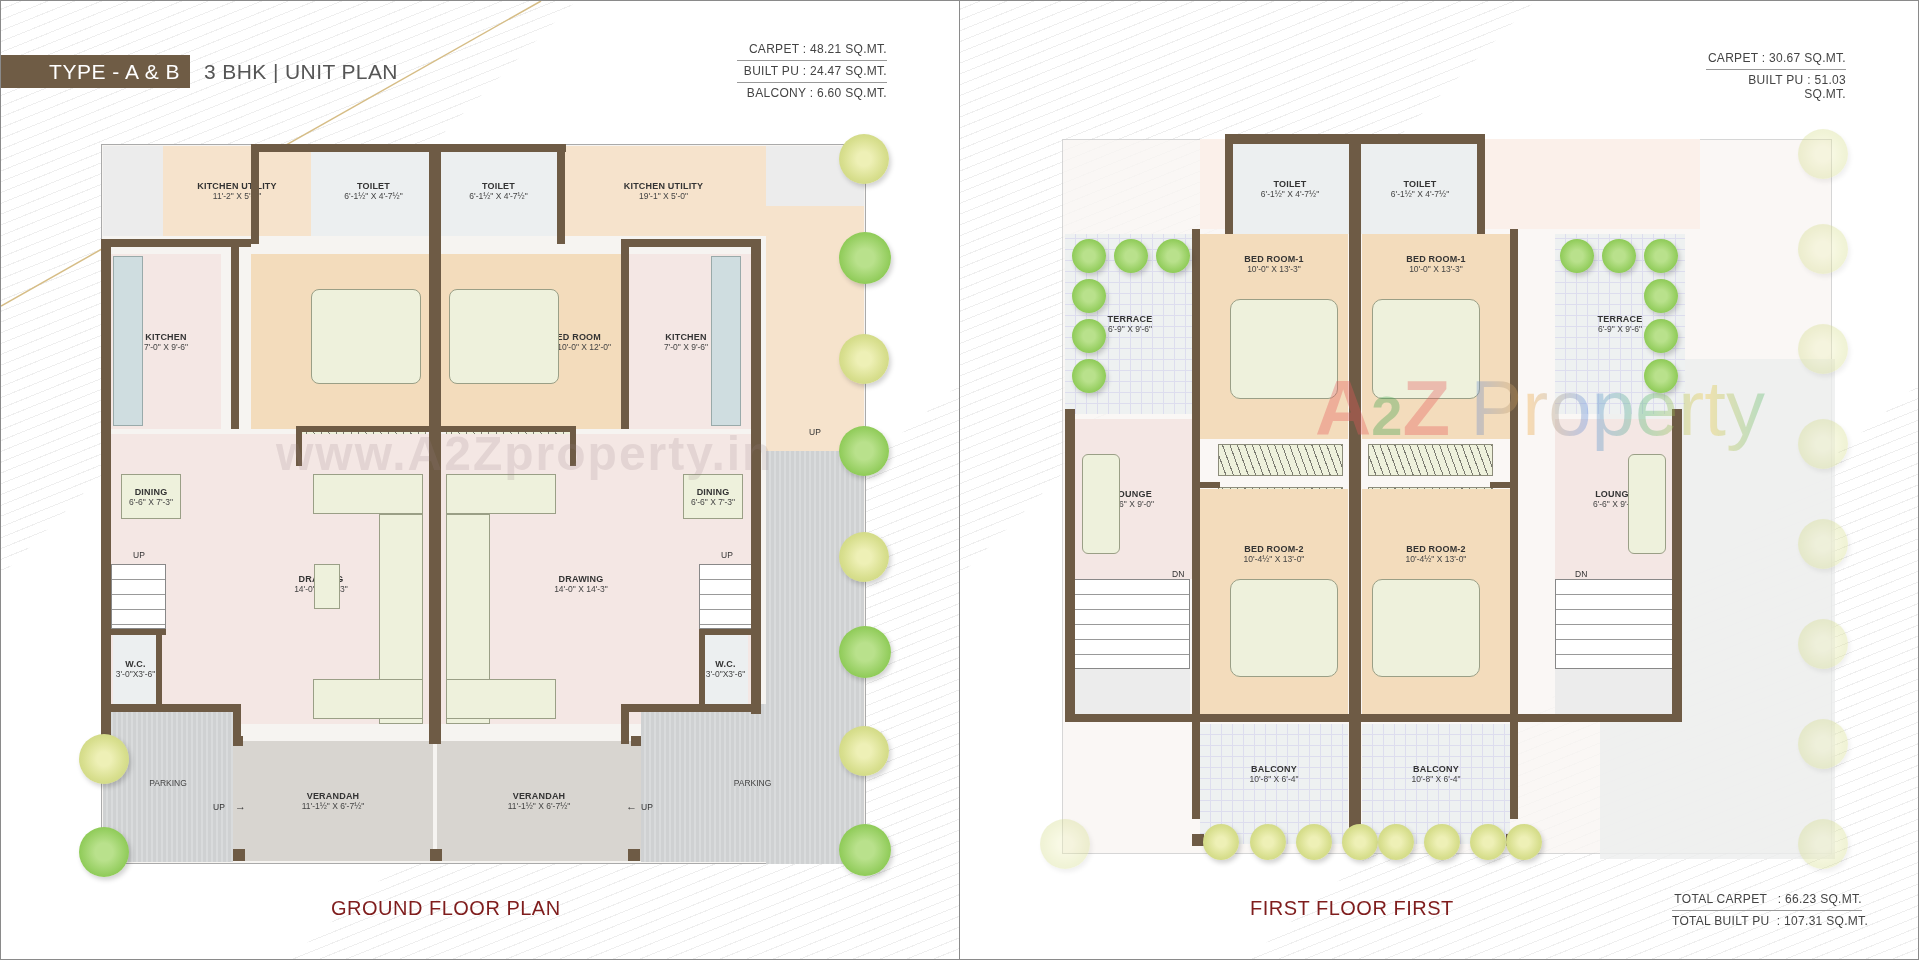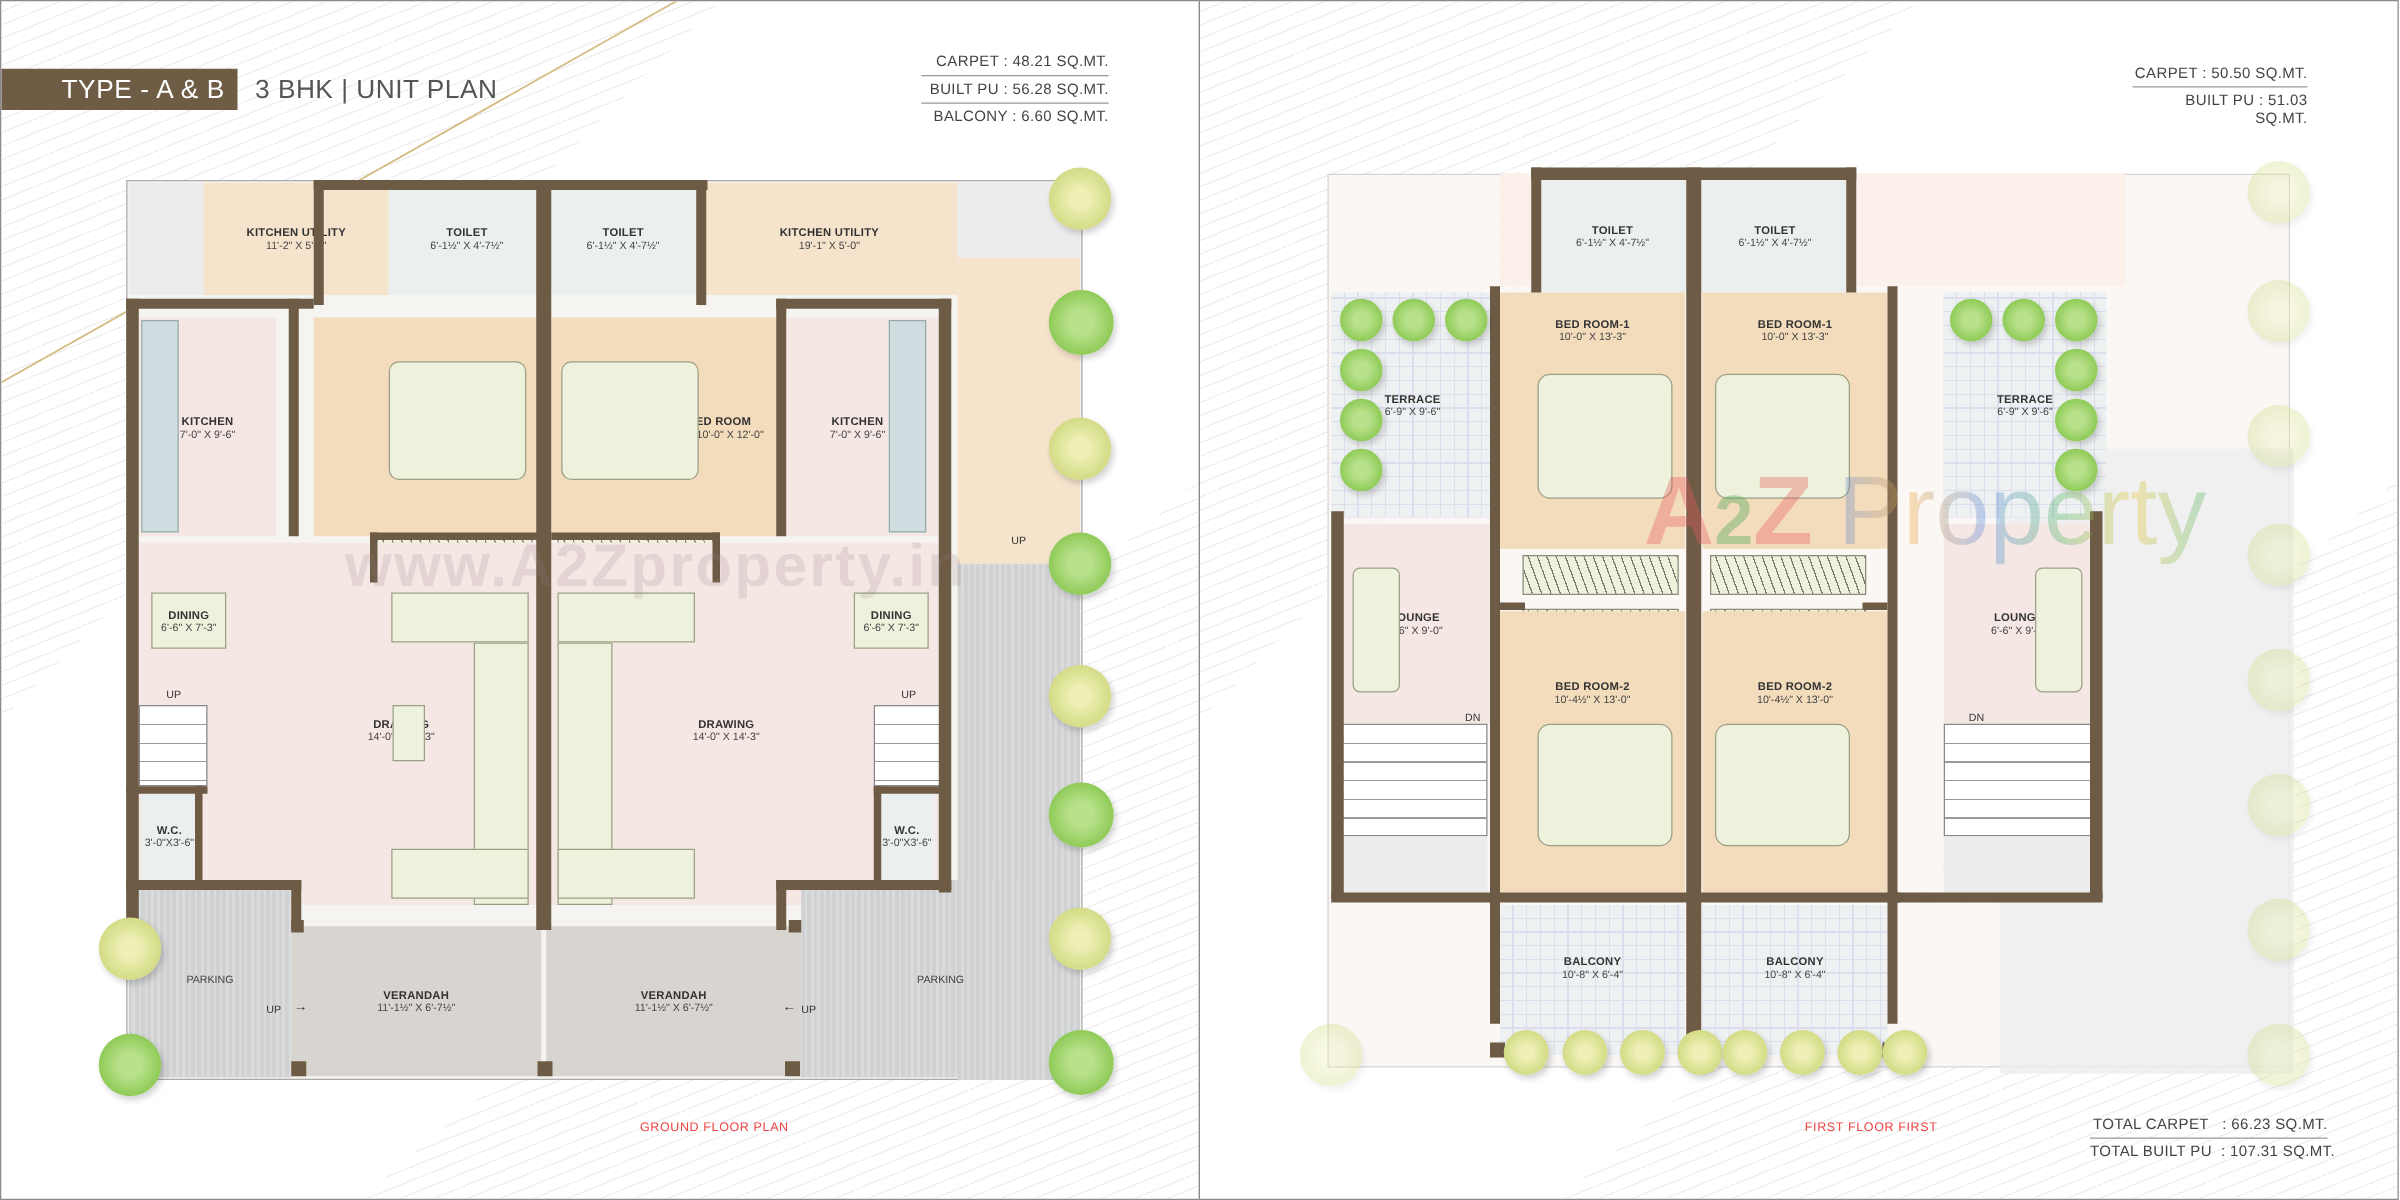--- a/index.html
+++ b/index.html
@@ -8,21 +8,21 @@
   #p-left{left:0}
   #p-right{left:959px}
   .stripes{position:absolute;inset:0;background:repeating-linear-gradient(-22deg,rgba(0,0,0,0) 0 9px,rgba(180,180,180,.22) 9px 10px);pointer-events:none}
   .stripes.tl{clip-path:polygon(0 0,60% 0,0 60%)}
   .stripes.br{clip-path:polygon(100% 40%,100% 100%,30% 100%)}
   .title-band{position:absolute;left:0;top:54px;height:33px;width:189px;background:#6f5c45;color:#fff;font-size:21px;line-height:33px;text-align:right;padding-right:10px;letter-spacing:.5px}
   .title-sub{position:absolute;left:203px;top:54px;height:33px;line-height:33px;font-size:21px;color:#555;letter-spacing:.4px}
   .areas{position:absolute;font-size:12px;color:#444;text-align:right;letter-spacing:.3px}
   .areas .row{padding:3px 0 4px;border-bottom:1px solid #999}
   .areas .row:last-child{border-bottom:none}
-  .plan-caption{position:absolute;font-size:10px;color:#ef4444;letter-spacing:.5px;width:300px;text-align:right}
+  .plan-caption{position:absolute;font-size:20px;color:#7f1d1d;letter-spacing:.5px;width:300px;text-align:left}
   .plan{position:absolute}
   .room{position:absolute;display:flex;flex-direction:column;align-items:center;justify-content:center;text-align:center}
   .rname{font-size:9px;font-weight:bold;color:#333;letter-spacing:.2px}
   .rdim{font-size:8.5px;color:#444}
   .wall{position:absolute;background:#6e5b45}
   .tree{position:absolute;border-radius:50%;box-shadow:2px 3px 5px rgba(0,0,0,.18)}
   .tree.y{background:radial-gradient(circle,#eef0b6 0 20%,#d8df8e 60%,#c5cf78 100%)}
   .tree.g{background:radial-gradient(circle,#b9e18c 0 25%,#8fcb58 70%,#74b842 100%)}
   .tree.pale{opacity:.35}
   .furn{position:absolute;background:#eef1dc;border:1px solid #9a9f86}
@@ -39,21 +39,21 @@
   <div class="stripes br"></div>
   <svg style="position:absolute;left:0;top:0" width="960" height="320">
     <line x1="0" y1="305" x2="540" y2="0" stroke="#d6bd86" stroke-width="1.5"></line>
   </svg>
 
   <div class="title-band">TYPE - A &amp; B</div>
   <div class="title-sub">3 BHK | UNIT PLAN</div>
 
   <div class="areas" style="right:72px;top:38px;width:150px">
     <div class="row">CARPET : 48.21 SQ.MT.</div>
-    <div class="row">BUILT PU : 56.28 SQ.MT.</div>
+    <div class="row">BUILT PU : 24.47 SQ.MT.</div>
     <div class="row">BALCONY : 6.60 SQ.MT.</div>
   </div>
 
   <div class="plan" style="left:100px;top:143px;width:768px;height:720px">
 
     <div style="position:absolute;left:0;top:0;width:765px;height:720px;background:#f6f4f1;border:1px solid #aaa"></div>
 
     <div style="position:absolute;left:2px;top:2px;width:60px;height:90px;background:#ececec"></div>
     <div class="room" style="left:62px;top:2px;width:148px;height:90px;background:#f6e3cc">
       <span class="rname">KITCHEN UTILITY</span>
@@ -202,21 +202,21 @@
   <div class="watermark" style="left:275px;top:425px;color:rgba(150,130,135,.18);font-size:48px;font-weight:bold">www.A2Zproperty.in</div>
 
   <div class="plan-caption" style="left:330px;top:896px">GROUND FLOOR PLAN</div>
 </div>
 
 <div class="page" id="p-right">
   <div class="stripes tl"></div>
   <div class="stripes br"></div>
 
   <div class="areas" style="right:72px;top:47px;width:140px">
-    <div class="row">CARPET : 50.50 SQ.MT.</div>
+    <div class="row">CARPET : 30.67 SQ.MT.</div>
     <div class="row">BUILT PU : 51.03 SQ.MT.</div>
   </div>
 
   <div class="plan" style="left:100px;top:128px;width:780px;height:740px">
 
     <div style="position:absolute;left:2px;top:10px;width:770px;height:715px;background:#f9f6f3;border:1px solid #ccc;opacity:.8"></div>
     <div style="position:absolute;left:140px;top:10px;width:500px;height:90px;background:#fbf0ea"></div>
     <div style="position:absolute;left:540px;top:230px;width:235px;height:500px;background:#eceeee;opacity:.8"></div>
 
     <div class="room" style="left:5px;top:105px;width:130px;height:180px;background:#eef1f1;background-image:repeating-linear-gradient(0deg,transparent 0 10px,#dde 10px 11px),repeating-linear-gradient(90deg,transparent 0 10px,#dde 10px 11px)">

